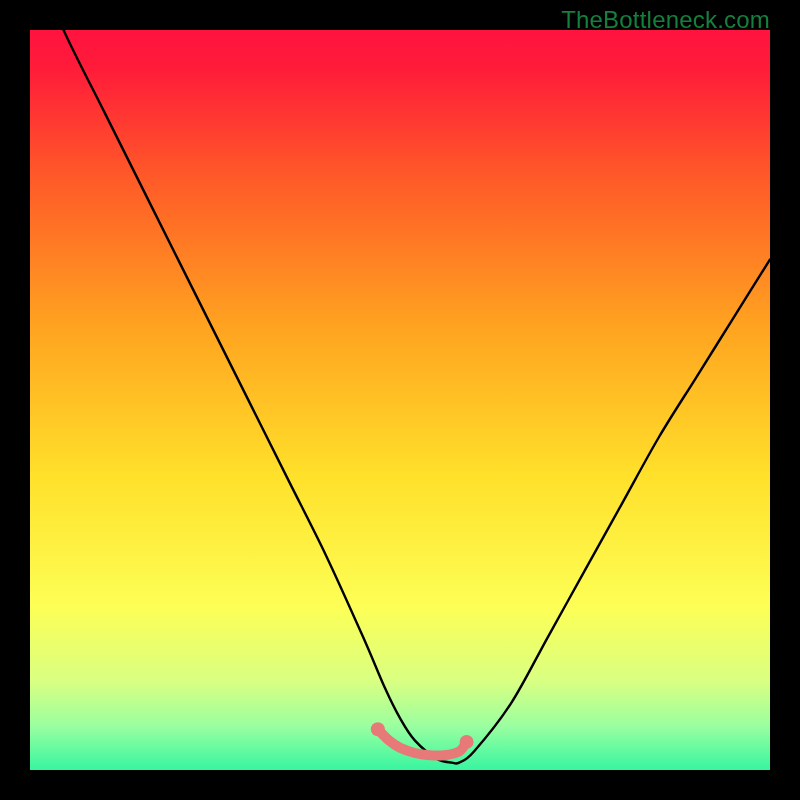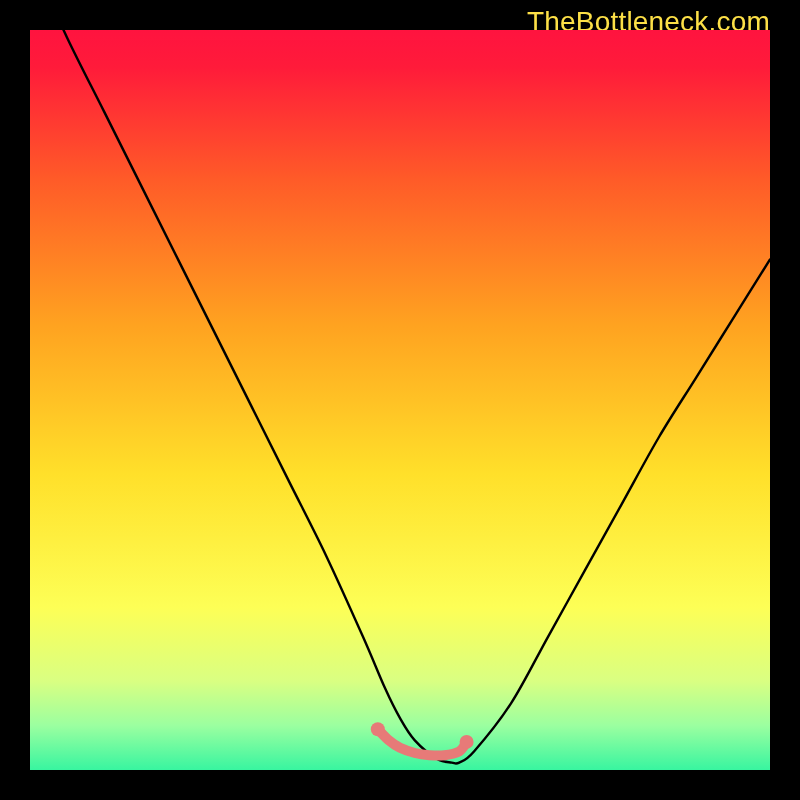--- a/index.html
+++ b/index.html
@@ -35,22 +35,22 @@
     position: absolute;
     left: 0;
     top: 0;
     width: 100%;
     height: 100%;
   }
   .watermark {
     position: absolute;
     top: 6px;
     right: 30px;
-    color: #fde047;
-    font-size: 28px;
+    color: #15803d;
+    font-size: 24px;
     font-weight: 500;
     letter-spacing: 0.2px;
   }
 </style>
 </head>
 <body>
 
 <div class="frame">
 
   <div class="watermark">TheBottleneck.com</div>

